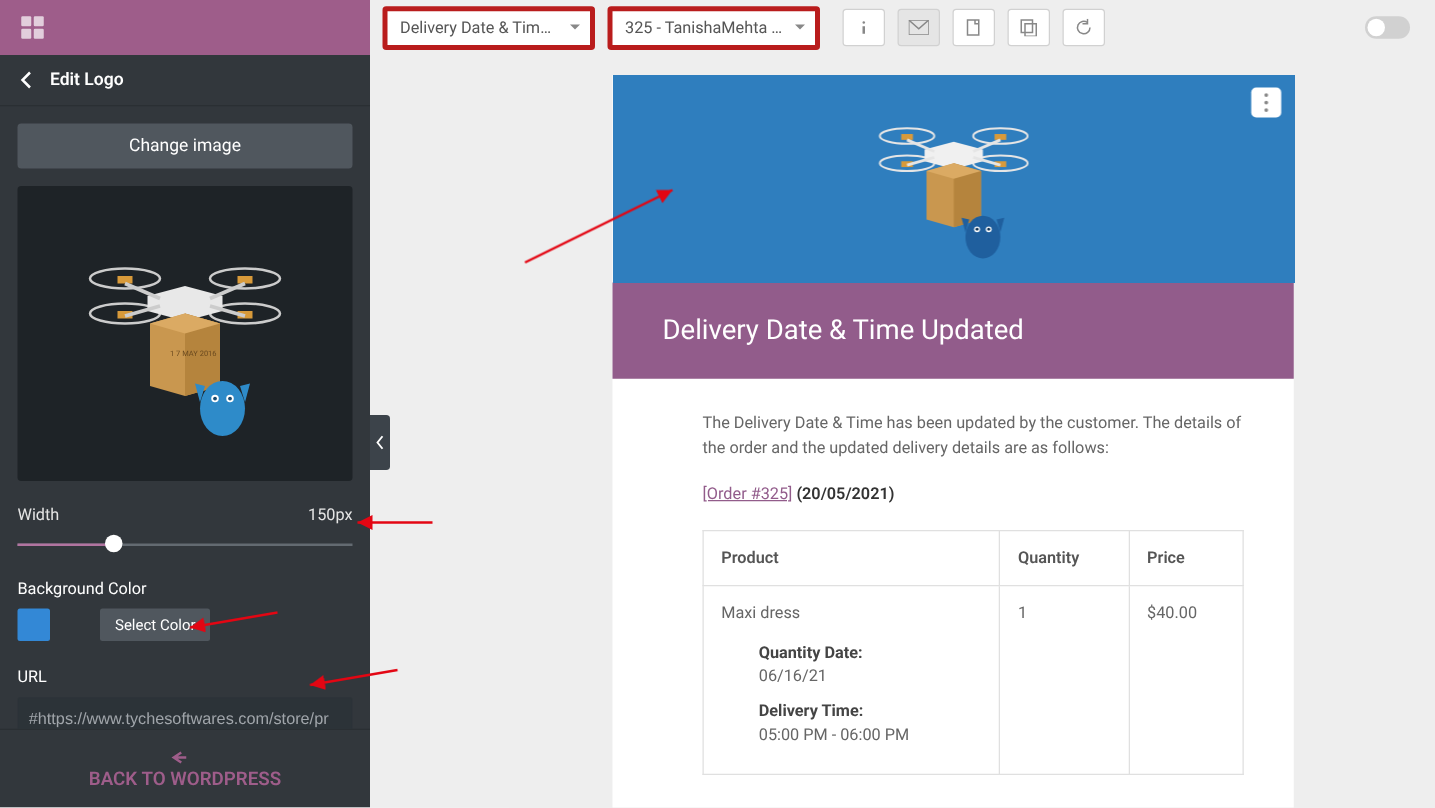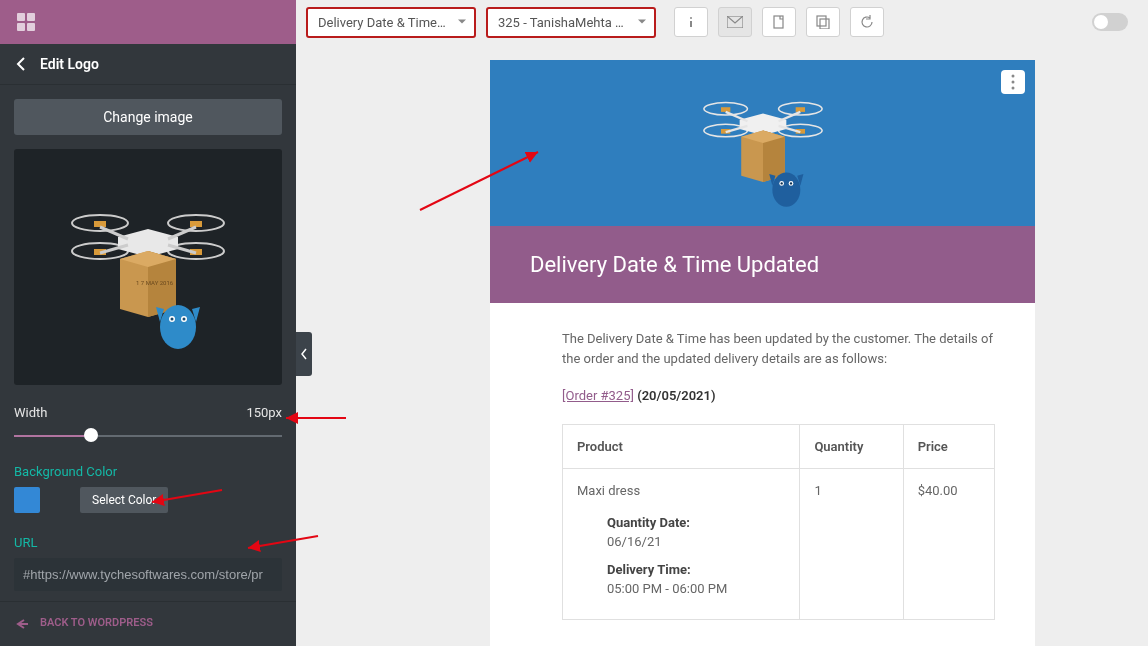--- a/index.html
+++ b/index.html
@@ -15,33 +15,33 @@
     .sub-header-title { font-weight: 600; font-size: 14px; color: #fff; }
     .panel { padding: 14px 14px 0 14px; flex: 1; overflow: auto; }
     .change-btn { background: #50575e; color: #fff; width: 100%; padding: 10px 4px; text-align: center; border-radius: 3px; cursor: pointer; font-size: 14px; }
     .preview-box { background: #1e2327; margin-top: 14px; height: 236px; position: relative; border-radius: 3px; display: flex; align-items: center; justify-content: center; }
     .logo-art { width: 180px; height: 180px; position: relative; }
     .label-row { display: flex; justify-content: space-between; align-items: center; margin-top: 20px; color: #e5e5e5; font-size: 13px; }
     .slider { position: relative; margin-top: 10px; height: 12px; }
     .slider-track { position: absolute; top: 5px; height: 2px; background: #636a71; width: 100%; }
     .slider-fill { position: absolute; top: 5px; height: 2px; background: #b174a0; width: 28%; }
     .slider-thumb { position: absolute; top: -2px; left: 26%; width: 14px; height: 14px; background: #fff; border-radius: 50%; cursor: pointer; }
-    .section-label { margin-top: 22px; color: #14b8a6; }
+    .section-label { margin-top: 22px; color: #ffffff; }
     .color-row { display: flex; align-items: center; margin-top: 8px; gap: 34px; }
     .swatch { width: 26px; height: 26px; background: #3388d6; border-radius: 2px; }
     .select-color { background: #50575e; color: #fff; padding: 6px 12px; margin-left: 6px; border-radius: 2px; font-size: 12px; cursor: pointer; }
     .url-input { width: 100%; background: #2c3338; border: 1px solid #2c3338; color: #a0a5aa; padding: 8px; margin-top: 8px; font-size: 13px; border-radius: 2px; }
-    .footer { padding: 14px; color: #9e5d8a; font-weight: 600; font-size: 11px; display: flex; align-items: flex-start; border-top: 1px solid #2a2f33; }
+    .footer { padding: 14px; color: #9e5d8a; font-weight: 600; font-size: 15px; display: flex; align-items: center; border-top: 1px solid #2a2f33; flex-direction: column; }
     .footer-arrow { width: 16px; height: 16px; margin-right: 10px; }
     .collapse-tab { position: absolute; top: 332px; left: 296px; width: 16px; height: 44px; background: #3c434a; border-radius: 0 3px 3px 0; display: flex; align-items: center; justify-content: center; cursor: pointer; z-index: 10; }
     .collapse-tab svg { transform: rotate(180deg); }
 
     .main { flex: 1; background: #eee; position: relative; display: flex; flex-direction: column; }
     .toolbar { height: 44px; display: flex; align-items: center; padding: 6px 10px; gap: 10px; }
-    .dropdown { border: 2px solid #b91c1c; background: #fff; border-radius: 3px; padding: 6px 26px 6px 10px; font-size: 13px; color: #555; position: relative; cursor: pointer; white-space: nowrap; overflow: hidden; text-overflow: ellipsis; }
+    .dropdown { border: 4px solid #b91c1c; background: #fff; border-radius: 3px; padding: 6px 26px 6px 10px; font-size: 13px; color: #555; position: relative; cursor: pointer; white-space: nowrap; overflow: hidden; text-overflow: ellipsis; }
     .dropdown::after { content: ''; position: absolute; right: 8px; top: 50%; transform: translateY(-30%); border: 4px solid transparent; border-top-color: #888; }
     .dd1 { width: 170px; }
     .dd2 { width: 170px; }
     .btn-group { display: flex; gap: 10px; margin-left: 8px; }
     .tb-btn { width: 34px; height: 30px; border: 1px solid #d1d1d1; background: #fff; border-radius: 3px; display: flex; align-items: center; justify-content: center; cursor: pointer; }
     .tb-btn.active { background: #e5e5e5; }
     .toggle { width: 36px; height: 18px; background: #d1d1d1; border-radius: 10px; position: relative; margin-left: auto; margin-right: 10px; cursor: pointer; }
     .toggle::after { content: ''; position: absolute; left: 2px; top: 2px; width: 14px; height: 14px; background: #fff; border-radius: 50%; }
 
     .canvas { flex: 1; overflow: auto; padding: 16px 44px; }

